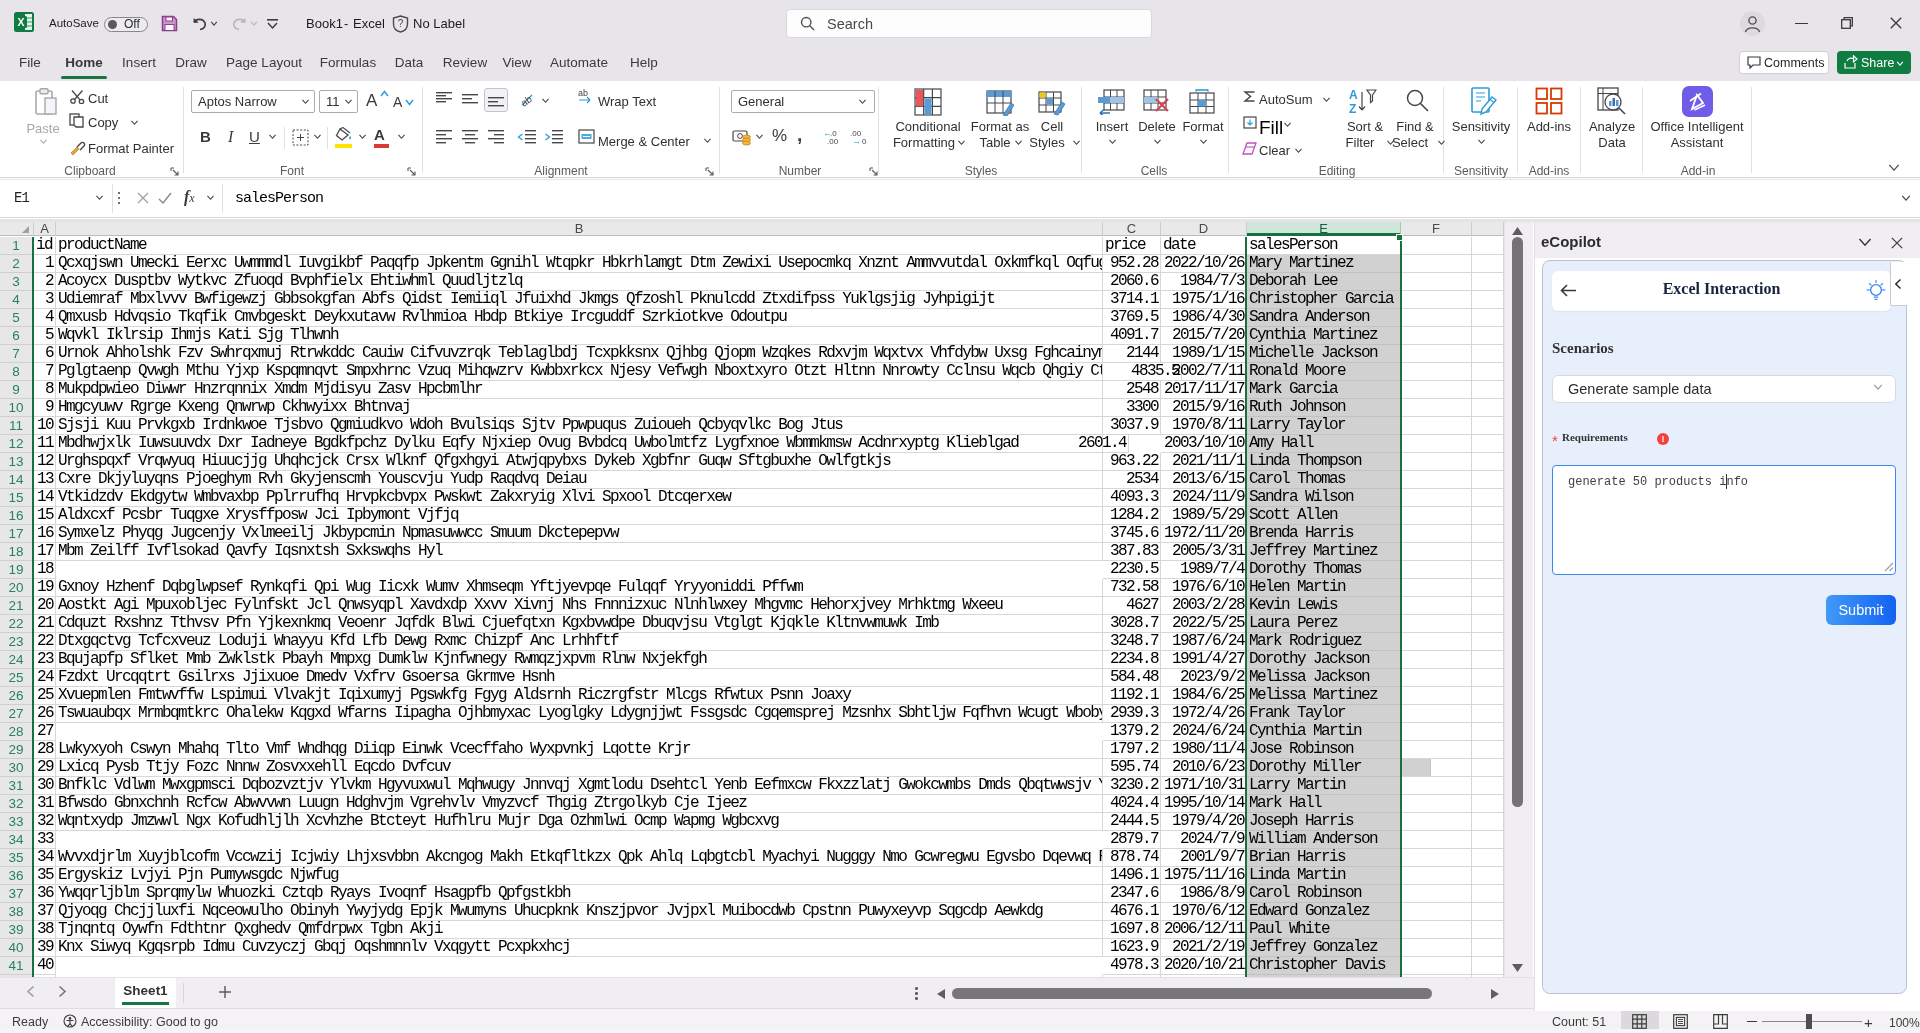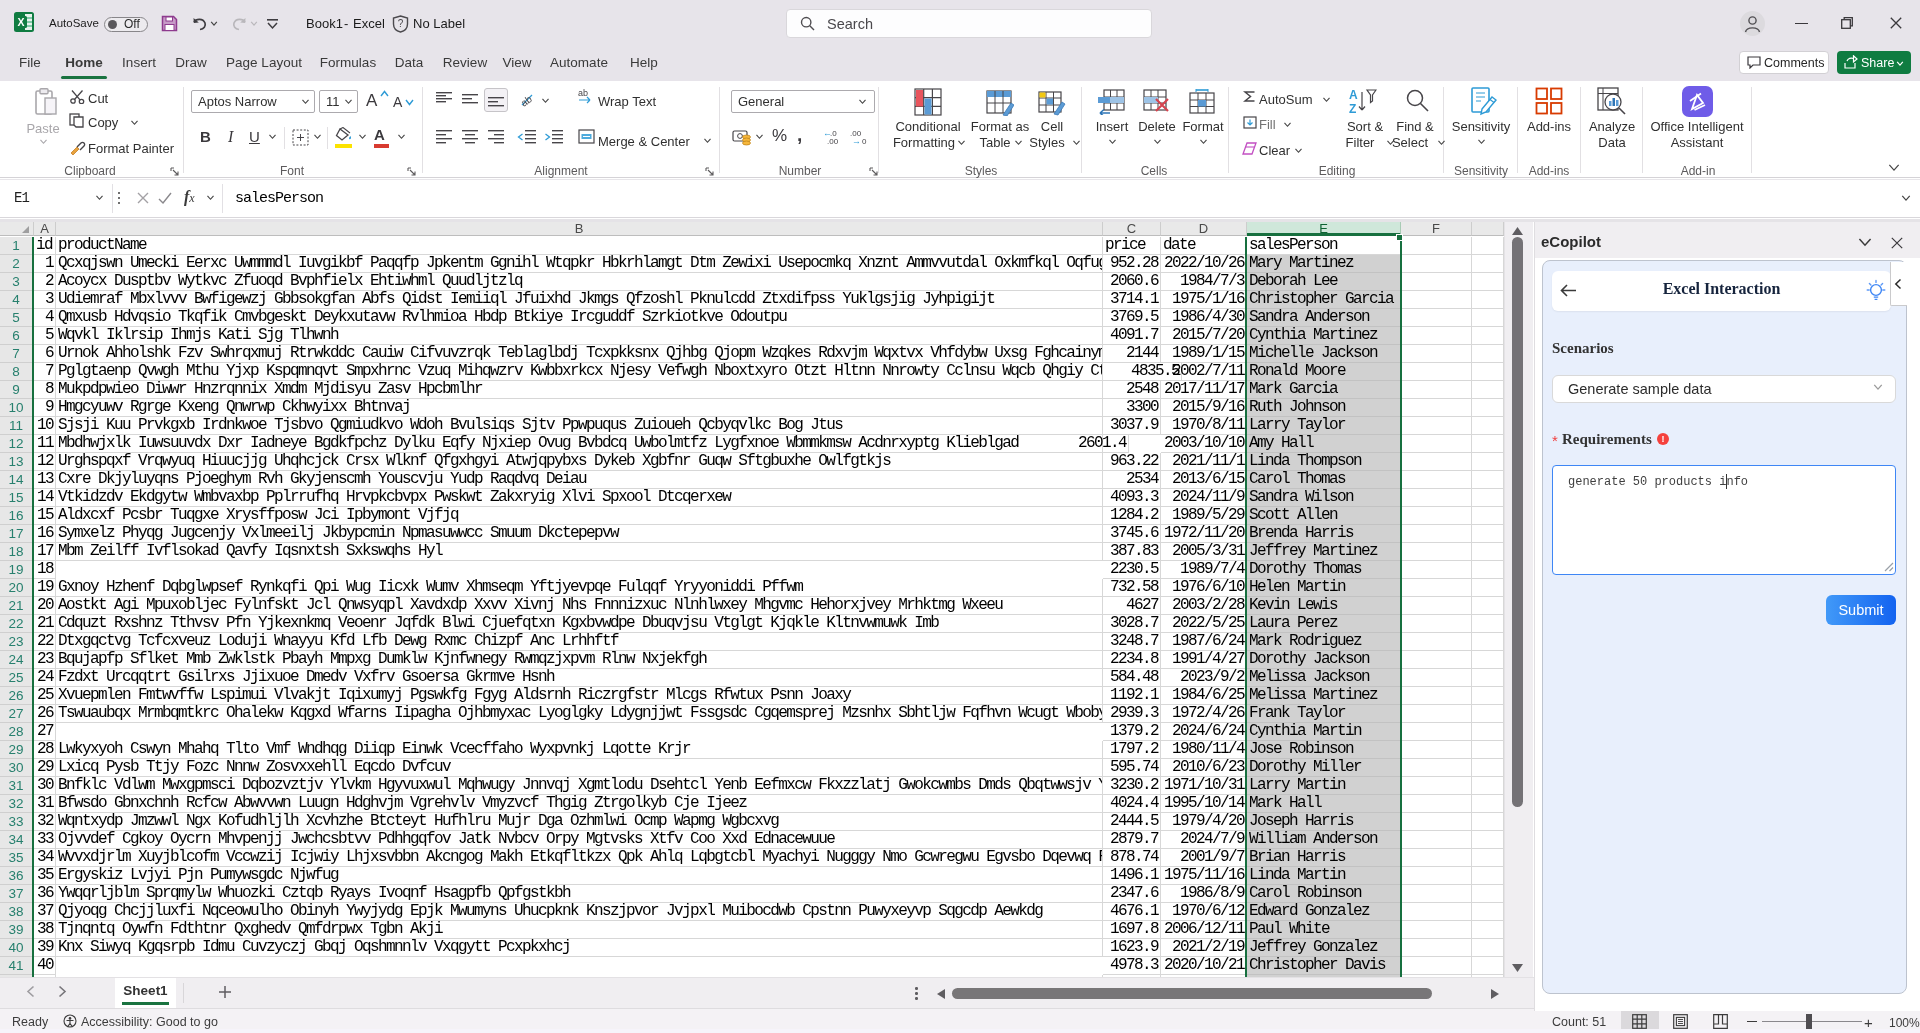--- a/index.html
+++ b/index.html
@@ -496,21 +496,21 @@
 <div class="rtxt" style="left:1259px;top:11px;font-size:13px;color:#303030">AutoSum</div>
 <svg class="abs" style="left:1322px;top:16px" width="9" height="6" viewBox="0 0 9 6.95">
       <path d="M1 1 L4.5 4.95 L8 1" fill="none" stroke="#444" stroke-width="1.3"></path>
     </svg>
 <div class="abs" style="left:1243px;top:35px">
       <svg width="14" height="13" viewBox="0 0 14 13">
         <rect x="1" y="1" width="12" height="11" fill="none" stroke="#474549" stroke-width="1.2"></rect>
         <path d="M7 3.5 v5 m-2.5 -2 l2.5 2.5 l2.5 -2.5" stroke="#2E9BD6" stroke-width="1.2" fill="none"></path>
       </svg>
     </div>
-<div class="rtxt" style="left:1259px;top:36px;font-size:13px;color:#737373">Fill</div>
+<div class="rtxt" style="left:1259px;top:36px;font-size:19px;color:#000000">Fill</div>
 <svg class="abs" style="left:1283px;top:41px" width="9" height="6" viewBox="0 0 9 6.95">
       <path d="M1 1 L4.5 4.95 L8 1" fill="none" stroke="#444" stroke-width="1.3"></path>
     </svg>
 <div class="abs" style="left:1242px;top:61px">
       <svg width="15" height="13" viewBox="0 0 15 13">
         <path d="M5 1 L14 1 L10 12 L1 12 Z" fill="none" stroke="#C24FC2" stroke-width="1.3"></path>
         <path d="M3.5 5 L12 5" stroke="#C24FC2" stroke-width="1.1"></path>
       </svg>
     </div>
 <div class="rtxt" style="left:1259px;top:62px;font-size:13px;color:#303030">Clear</div>
@@ -916,21 +916,21 @@
       <span class="ce" style="left:1247px;width:154px">Jose Robinson</span>
       <span style="left:1401px;width:71px"></span>
       <span style="left:1472px;width:32px"></span>
     </div>
 <div class="gr" style="top:537px">
       <span class="rn" style="left:0;width:32px">30</span>
       <span class="ca" style="left:34px;width:22px">29</span>
       <span class="cb" style="left:56px;width:1047px">Lxicq Pysb Ttjy Fozc Nnnw Zosvxxehll Eqcdo Dvfcuv</span>
       <span class="cc" style="left:1103px;width:58px">595.74</span>
       <span class="cd" style="left:1161px;width:86px">2010/6/23</span>
-      <span class="ce" style="left:1247px;width:154px">Dorothy Miller</span>
+      <span class="ce" style="left:1247px;width:184px">Dorothy Miller</span>
       <span style="left:1401px;width:71px"></span>
       <span style="left:1472px;width:32px"></span>
     </div>
 <div class="gr" style="top:555px">
       <span class="rn" style="left:0;width:32px">31</span>
       <span class="ca" style="left:34px;width:22px">30</span>
       <span class="cb" style="left:56px;width:1047px">Bnfklc Vdlwm Mwxgpmsci Dqbozvztjv Ylvkm Hgyvuxwul Mqhwugy Jnnvqj Xgmtlodu Dsehtcl Yenb Eefmxcw Fkxzzlatj Gwokcwmbs Dmds Qbqtwwsjv Ywmq</span>
       <span class="cc" style="left:1103px;width:58px">3230.2</span>
       <span class="cd" style="left:1161px;width:86px">1971/10/31</span>
       <span class="ce" style="left:1247px;width:154px">Larry Martin</span>
@@ -953,21 +953,20 @@
       <span class="cb" style="left:56px;width:1047px">Wqntxydp Jmzwwl Ngx Kofudhljlh Xcvhzhe Btcteyt Hufhlru Mujr Dga Ozhmlwi Ocmp Wapmg Wgbcxvg</span>
       <span class="cc" style="left:1103px;width:58px">2444.5</span>
       <span class="cd" style="left:1161px;width:86px">1979/4/20</span>
       <span class="ce" style="left:1247px;width:154px">Joseph Harris</span>
       <span style="left:1401px;width:71px"></span>
       <span style="left:1472px;width:32px"></span>
     </div>
 <div class="gr" style="top:609px">
       <span class="rn" style="left:0;width:32px">34</span>
       <span class="ca" style="left:34px;width:22px">33</span>
-      <span class="cb" style="left:56px;width:1047px">Ojvvdef Cgkoy Oycrn Mhvpenjj Jwchcsbtvv Pdhhgqfov Jatk Nvbcv Orpy Mgtvsks Xtfv Coo Xxd Ednacewuue</span>
       <span class="cc" style="left:1103px;width:58px">2879.7</span>
       <span class="cd" style="left:1161px;width:86px">2024/7/9</span>
       <span class="ce" style="left:1247px;width:154px">William Anderson</span>
       <span style="left:1401px;width:71px"></span>
       <span style="left:1472px;width:32px"></span>
     </div>
 <div class="gr" style="top:627px">
       <span class="rn" style="left:0;width:32px">35</span>
       <span class="ca" style="left:34px;width:22px">34</span>
       <span class="cb" style="left:56px;width:1047px">Wvvxdjrlm Xuyjblcofm Vccwzij Icjwiy Lhjxsvbbn Akcngog Makh Etkqfltkzx Qpk Ahlq Lqbgtcbl Myachyi Nugggy Nmo Gcwregwu Egvsbo Dqevwq Frkkjuy Fqx</span>
@@ -1165,21 +1164,21 @@
         <path d="M6.5 1.5 L1.8 6 L6.5 10.5" fill="none" stroke="#2b2b2b" stroke-width="1.5"></path>
       </svg>
     </div>
 <div class="abs serif" style="left:17px;top:118px;font-size:15px;font-weight:bold;color:#333">Scenarios</div>
 <div class="abs" style="left:17px;top:153px;width:344px;height:28px;background:#fff;border:1px solid #D9D9D9;border-radius:6px"></div>
 <div class="abs" style="left:33px;top:159px;font-size:14.5px;color:#2c2c2c">Generate sample data</div>
 <svg class="abs" style="left:338px;top:162px" width="10" height="7" viewBox="0 0 10 7.5">
       <path d="M1 1 L5.0 5.5 L9 1" fill="none" stroke="#9a9a9a" stroke-width="1.4"></path>
     </svg>
 <div class="abs" style="left:17px;top:210px;font-size:15px;color:#F03E3E">*</div>
-<div class="abs serif" style="left:27px;top:209px;font-size:15px;font-weight:bold;color:#333">Requirements</div>
+<div class="abs serif" style="left:27px;top:209px;font-size:11px;font-weight:bold;color:#333">Requirements</div>
 <div class="abs" style="left:122px;top:211px;width:12px;height:12px;border-radius:50%;background:#F5413D;color:#fff;font-size:9px;font-weight:bold;text-align:center;line-height:12px">!</div>
 <div class="abs" style="left:17px;top:243px;width:344px;height:110px;background:#fff;border:1px solid #3E86F5;border-radius:4px"></div>
 <div class="abs mono" style="left:33px;top:253px;font-size:12px;color:#3f3f3f">generate 50 products info</div>
 <div class="abs" style="left:191px;top:252px;width:1px;height:15px;background:#333"></div>
 <div class="abs" style="left:349px;top:340px">
       <svg width="10" height="10" viewBox="0 0 10 10">
         <path d="M9 1 L1 9 M9 5.5 L5.5 9" stroke="#9aa0a8" stroke-width="1.2"></path>
       </svg>
     </div>
 <div class="abs" style="left:291px;top:373px;width:70px;height:30px;border-radius:6px;background:linear-gradient(90deg,#4199F8,#1363F0);color:#fff;font-size:14.5px;text-align:center;line-height:30px">Submit</div>

